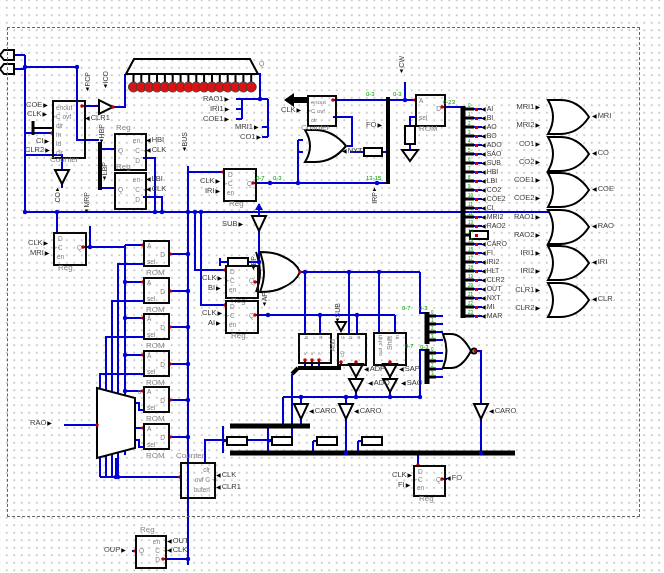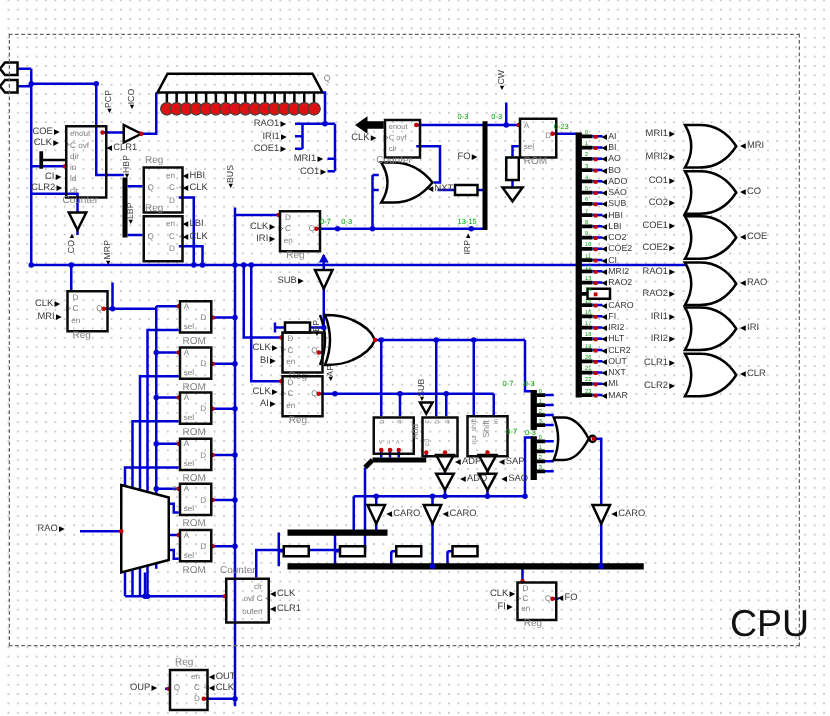--- a/index.html
+++ b/index.html
@@ -783,15 +783,14 @@
   <span class="pin pinr" style="left:3px;top:2px;width:20px">en</span>
   <span class="pin pinr" style="left:3px;top:11px;width:20px">C</span>
   <span class="pin pinr" style="left:3px;top:20px;width:20px">D</span>
   <span class="pin" style="left:2px;top:11px">Q</span>
   <span class="wedge" style="right:-2px;top:11px">◁</span>
 </div>
 <div class="tun r" style="left:104px;top:546px">OUP</div>
 <div class="tun l" style="left:167px;top:537px">OUT</div>
 <div class="tun l" style="left:167px;top:546px">CLK</div>
 
-<div id="cpu-title">CPU</div>
 
 </div>
 
 </body></html>

